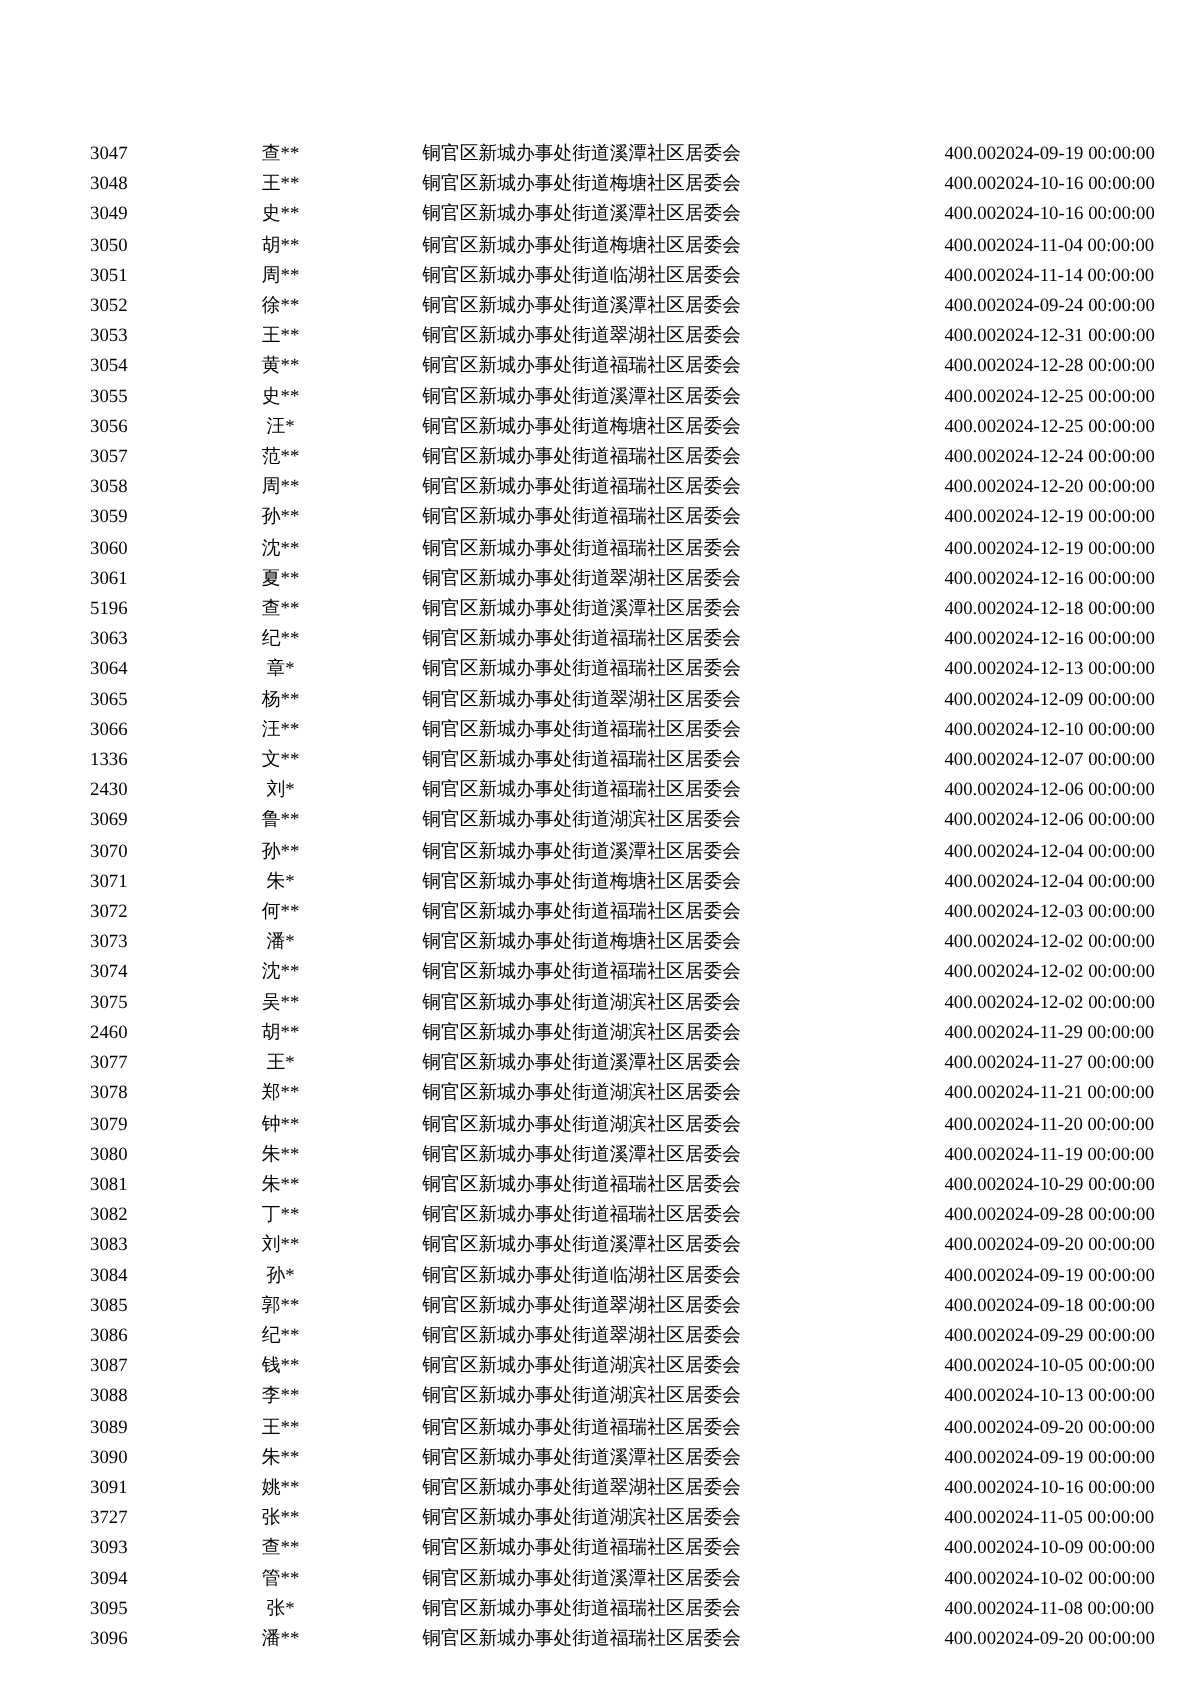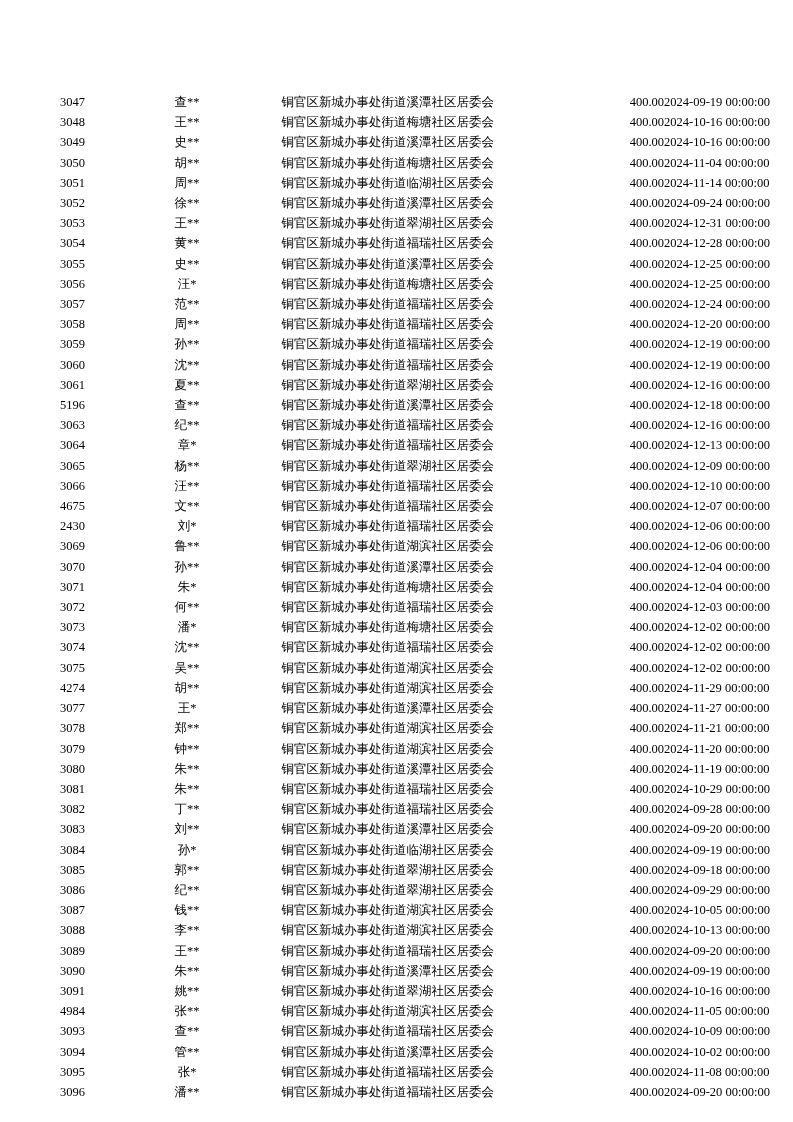--- a/index.html
+++ b/index.html
@@ -215,21 +215,21 @@
         </tr>
         <tr>
           <td class="id">3066</td>
           <td class="name">汪**</td>
           <td class="org">铜官区新城办事处街道福瑞社区居委会</td>
           <td></td>
           <td class="amt">400.00</td>
           <td class="date">2024-12-10 00:00:00</td>
         </tr>
         <tr>
-          <td class="id">4675</td>
+          <td class="id">1336</td>
           <td class="name">文**</td>
           <td class="org">铜官区新城办事处街道福瑞社区居委会</td>
           <td></td>
           <td class="amt">400.00</td>
           <td class="date">2024-12-07 00:00:00</td>
         </tr>
         <tr>
           <td class="id">2430</td>
           <td class="name">刘*</td>
           <td class="org">铜官区新城办事处街道福瑞社区居委会</td>
@@ -287,21 +287,21 @@
         </tr>
         <tr>
           <td class="id">3075</td>
           <td class="name">吴**</td>
           <td class="org">铜官区新城办事处街道湖滨社区居委会</td>
           <td></td>
           <td class="amt">400.00</td>
           <td class="date">2024-12-02 00:00:00</td>
         </tr>
         <tr>
-          <td class="id">4274</td>
+          <td class="id">2460</td>
           <td class="name">胡**</td>
           <td class="org">铜官区新城办事处街道湖滨社区居委会</td>
           <td></td>
           <td class="amt">400.00</td>
           <td class="date">2024-11-29 00:00:00</td>
         </tr>
         <tr>
           <td class="id">3077</td>
           <td class="name">王*</td>
           <td class="org">铜官区新城办事处街道溪潭社区居委会</td>
@@ -415,21 +415,21 @@
         </tr>
         <tr>
           <td class="id">3091</td>
           <td class="name">姚**</td>
           <td class="org">铜官区新城办事处街道翠湖社区居委会</td>
           <td></td>
           <td class="amt">400.00</td>
           <td class="date">2024-10-16 00:00:00</td>
         </tr>
         <tr>
-          <td class="id">4984</td>
+          <td class="id">3727</td>
           <td class="name">张**</td>
           <td class="org">铜官区新城办事处街道湖滨社区居委会</td>
           <td></td>
           <td class="amt">400.00</td>
           <td class="date">2024-11-05 00:00:00</td>
         </tr>
         <tr>
           <td class="id">3093</td>
           <td class="name">查**</td>
           <td class="org">铜官区新城办事处街道福瑞社区居委会</td>

